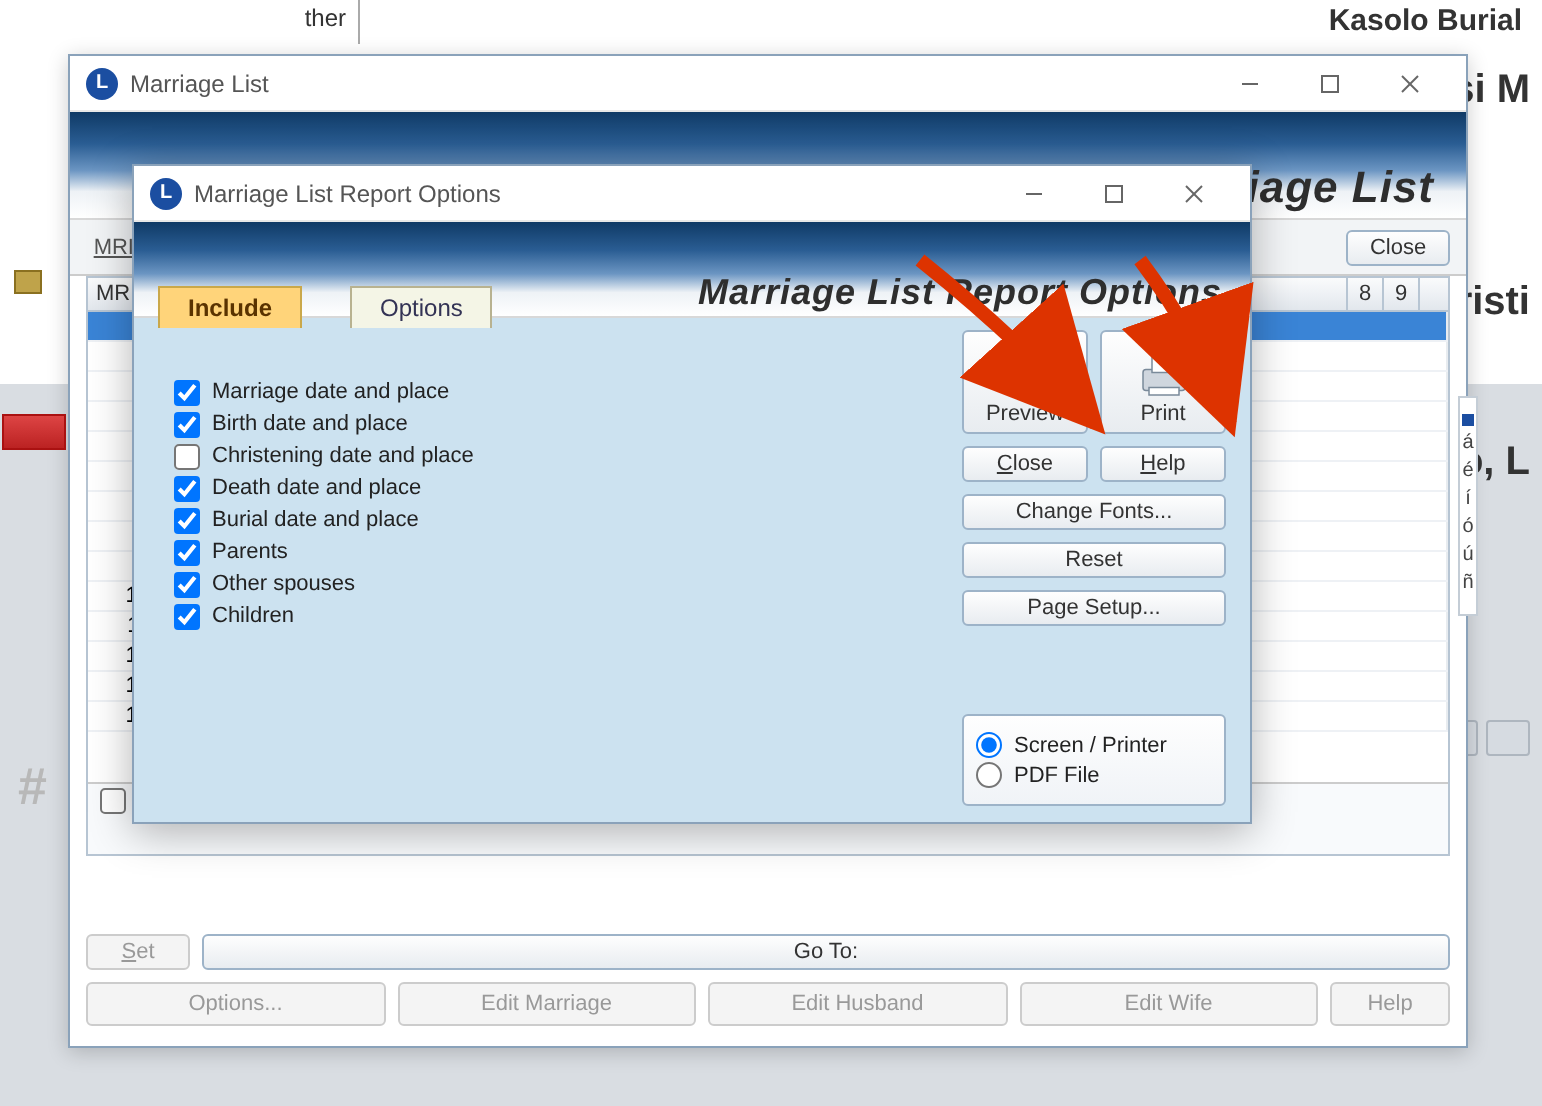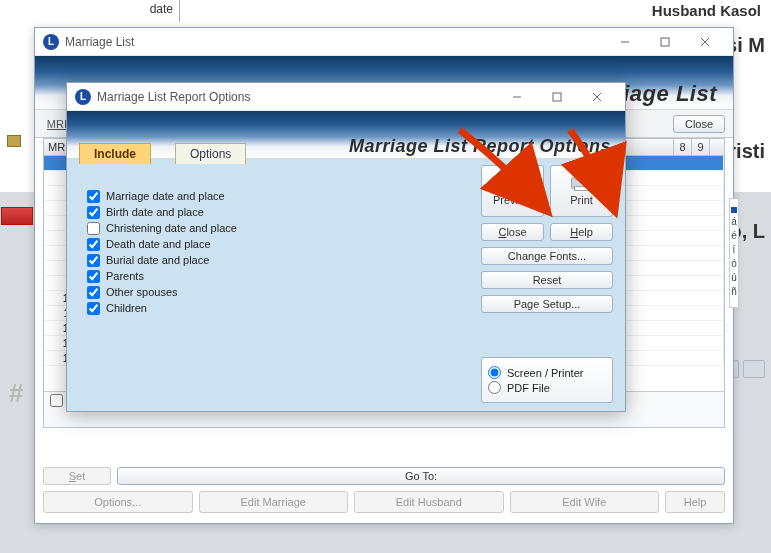--- a/index.html
+++ b/index.html
@@ -43,21 +43,21 @@
   .gcell { padding:1px 4px; }
   .gcell.mrin { width:36px; text-align:right; border-right:1px solid #e8ecf0;}
   .gcell.hus { flex:1; border-right:1px solid #e8ecf0; white-space:nowrap; overflow:hidden;}
   .grow.sel { background:#3a84d6; color:#fff; }
   .marriage-footer { position:absolute; bottom:0; left:0; right:0; height:36px; border-top:1px solid #ccc; padding:2px 6px; background:#f8fafc;}
   .marriage-footer .chk { display:flex; align-items:center; gap:4px; font-size:11px; color:#333;}
   .marriage-footer .date { color:#0a3cc0; font-size:11px; margin-top:2px;}
 
   .bottom-buttons { position:absolute; bottom:10px; left:8px; right:8px; display:flex; gap:6px; }
   .wide-btn { flex:1; height:22px; }
-  .set-btn { width:68px; }
+  .set-btn { width:52px; }
   .goto-btn { flex:1; }
   .bottom-row2 { position:absolute; bottom:38px; left:8px; right:8px; display:flex; gap:6px;}
 
   
   .redmark { position:absolute; top:179px; left:-34px; width:32px; height:18px; background:linear-gradient(#d44, #b22); border:1px solid #a11; }
   .goldmark { position:absolute; top:107px; left:-28px; width:14px; height:12px; background:#bfa34a; border:1px solid #8a7020; }
   .hashmark { position:absolute; top:350px; left:-26px; font-size:26px; color:#b8b8b8; font-weight:600;}
 
   
   .dlg { position:absolute; top:82px; left:66px; width:560px; height:330px; background:#fff; border:1px solid #8aa2ba; box-shadow:0 4px 20px rgba(0,0,0,0.3); z-index:50;}
@@ -68,21 +68,21 @@
   .tabstrip { position:absolute; top:-16px; left:12px; display:flex;gap:25px; }
   .tab { padding:3px 14px 3px 14px; font-size:12px; border:1px solid #b8b290; background:#f4f5e6; color:#335; cursor:pointer; border-bottom:none; margin-right:-1px;}
   .tab.active { background:#ffd47a; color:#5a3300; font-weight:600; border-color:#caa84a; z-index:2; position:relative;}
 
   .include-panel { position:absolute; top:6px; left:10px; width:380px; bottom:4px; padding:22px 10px 10px 10px;}
   .chk-line { display:flex; gap:6px; font-size:11px; color:#222; margin:3px 0;}
   .chk-line input { width:13px; height:13px; }
 
   .side-panel { position:absolute; top:2px; right:8px; width:140px; bottom:4px; padding:4px; display:flex; flex-direction:column; gap:6px;}
   .icon-btn-row { display:flex; gap:6px; }
-  .icon-btn { flex:1; height:52px; border:1px solid #9db3c8; border-radius:3px; background:linear-gradient(#fefefe,#e8ecf0); display:flex; flex-direction:column; align-items:center; padding-bottom:3px; font-size:11px; color:#333; cursor:pointer; position:relative;}
+  .icon-btn { flex:1; height:52px; border:1px solid #9db3c8; border-radius:3px; background:linear-gradient(#fefefe,#e8ecf0); display:flex; flex-direction:column; align-items:center; justify-content:flex-end; padding-bottom:3px; font-size:11px; color:#333; cursor:pointer; position:relative;}
   .icon-btn svg { width:30px; height:28px; }
   .small-btn-row { display:flex; gap:6px;}
   .small-btn-row .btn { flex:1; text-align:center;}
 
   .output-group { border:1px solid #9db3c8; border-radius:3px; background:linear-gradient(#fefefe,#f0f3f7); padding:6px; margin-top:auto;}
   .radio-line { display:flex; align-items:center; gap:6px; font-size:11px; color:#222; margin:2px 0;}
 
   
   .arrow { position:absolute; z-index:200; pointer-events:none;}
 
@@ -91,22 +91,22 @@
   .accent-strip .sw { width:6px; height:6px; background:#1b4ea1; margin:2px auto;}
 
   .bg-icons-right { position:absolute; top:360px; right:6px; display:flex; gap:4px; }
   .bg-icons-right .ic { width:22px; height:18px; background:#d6dbe1; border:1px solid #aeb6bf; border-radius:2px; }
 
 </style>
 </head>
 <body>
 
 <div class="bg-row1">
-  <div class="cell1">date</div>
-  <div class="cell2" style="text-align:right; padding-right:10px;">Husband Kasol</div>
+  <div class="cell1">ther</div>
+  <div class="cell2" style="text-align:right; padding-right:10px;">Kasolo Burial</div>
 </div>
 <div class="bg-white" style="top:22px; left:0; right:0; height:170px;"></div>
 <div class="bg-text" style="top:34px; right:6px;">si M</div>
 <div class="bg-text" style="top:140px; right:6px;">risti</div>
 <div class="bg-text" style="top:202px; left:4px;text-align:right;">rn,</div>
 <div class="bg-text" style="top:220px; right:6px;">ro, L</div>
 <div class="bg-icons-right">
   <div class="ic"></div>
   <div class="ic"></div>
 </div>

